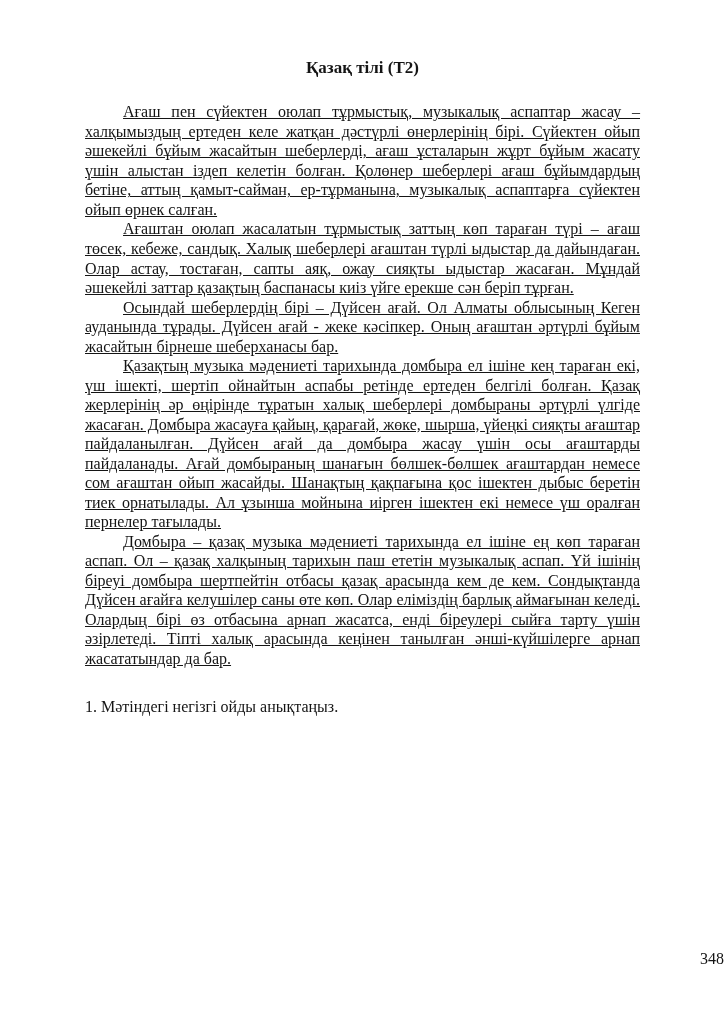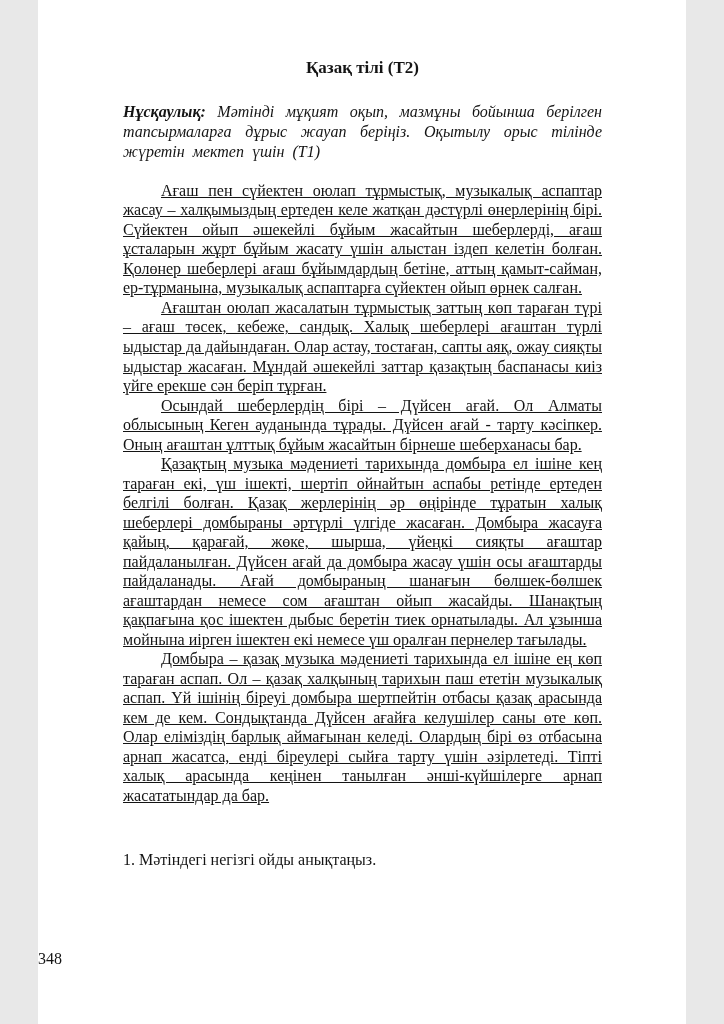--- a/index.html
+++ b/index.html
@@ -1,18 +1,18 @@
 <!DOCTYPE html>
 <html><head>
 <meta charset="utf-8">
 <style>
   * { box-sizing: border-box; }
   html, body { margin: 0; padding: 0; background: #e8e8e8; }
   .page {
-    width: 648px;
+    width: 724px;
     height: 1024px;
     margin: 0 auto;
     background: #ffffff;
     color: #141414;
     font-family: "Liberation Serif", "DejaVu Serif", serif;
     position: relative;
     padding: 58px 84px 0 85px;
   }
   .doc-title {
     text-align: center;
@@ -37,50 +37,49 @@
   }
   .para {
     text-align: justify;
     text-indent: 38px;
     font-size: 16px;
     line-height: 1.22;
     margin: 0;
     text-decoration: underline;
   }
   .questions {
-    margin-top: 44px;
+    margin-top: 28px;
     font-size: 16px;
     line-height: 1.4;
   }
   .q-line {
     margin: 0;
     text-align: left;
   }
   .page-number {
     position: absolute;
     left: 0;
     right: 0;
     bottom: 56px;
-    text-align: left;
+    text-align: right;
     font-size: 16px;
   }
 </style>
 </head>
 <body>
 
 <div class="page">
 
   <h1 class="doc-title">Қазақ тілі (Т2)</h1>
 
-  <p class="instruction"><span class="lead">Нұсқаулық:</span><span> Мәтінді мұқият оқып, мазмұны бойынша берілген тапсырмаларға дұрыс жауап беріңіз. Оқытылу орыс тілінде жүретін мектеп үшін (Т1)</span></p>
 
   <div class="body-text">
     <p class="para">Ағаш пен сүйектен оюлап тұрмыстық, музыкалық аспаптар жасау – халқымыздың ертеден келе жатқан дәстүрлі өнерлерінің бірі. Сүйектен ойып әшекейлі бұйым жасайтын шеберлерді, ағаш ұсталарын жұрт бұйым жасату үшін алыстан іздеп келетін болған. Қолөнер шеберлері ағаш бұйымдардың бетіне, аттың қамыт-сайман, ер-тұрманына, музыкалық аспаптарға сүйектен ойып өрнек салған.</p>
     <p class="para">Ағаштан оюлап жасалатын тұрмыстық заттың көп тараған түрі – ағаш төсек, кебеже, сандық. Халық шеберлері ағаштан түрлі ыдыстар да дайындаған. Олар астау, тостаған, сапты аяқ, ожау сияқты ыдыстар жасаған. Мұндай әшекейлі заттар қазақтың баспанасы киіз үйге ерекше сән беріп тұрған.</p>
-    <p class="para">Осындай шеберлердің бірі – Дүйсен ағай. Ол Алматы облысының Кеген ауданында тұрады. Дүйсен ағай - тарту кәсіпкер. Оның ағаштан ұлттық бұйым жасайтын бірнеше шеберханасы бар.</p>
+    <p class="para">Осындай шеберлердің бірі – Дүйсен ағай. Ол Алматы облысының Кеген ауданында тұрады. Дүйсен ағай - жеке кәсіпкер. Оның ағаштан әртүрлі бұйым жасайтын бірнеше шеберханасы бар.</p>
     <p class="para">Қазақтың музыка мәдениеті тарихында домбыра ел ішіне кең тараған екі, үш ішекті, шертіп ойнайтын аспабы ретінде ертеден белгілі болған. Қазақ жерлерінің әр өңірінде тұратын халық шеберлері домбыраны әртүрлі үлгіде жасаған. Домбыра жасауға қайың, қарағай, жөке, шырша, үйеңкі сияқты ағаштар пайдаланылған. Дүйсен ағай да домбыра жасау үшін осы ағаштарды пайдаланады. Ағай домбыраның шанағын бөлшек-бөлшек ағаштардан немесе сом ағаштан ойып жасайды. Шанақтың қақпағына қос ішектен дыбыс беретін тиек орнатылады. Ал ұзынша мойнына иірген ішектен екі немесе үш оралған пернелер тағылады.</p>
     <p class="para">Домбыра – қазақ музыка мәдениеті тарихында ел ішіне ең көп тараған аспап. Ол – қазақ халқының тарихын паш ететін музыкалық аспап. Үй ішінің біреуі домбыра шертпейтін отбасы қазақ арасында кем де кем. Сондықтанда Дүйсен ағайға келушілер саны өте көп. Олар еліміздің барлық аймағынан келеді. Олардың бірі өз отбасына арнап жасатса, енді біреулері сыйға тарту үшін әзірлетеді. Тіпті халық арасында кеңінен танылған әнші-күйшілерге арнап жасататындар да бар.</p>
   </div>
 
   <div class="questions">
     <p class="q-line">1. Мәтіндегі негізгі ойды анықтаңыз.</p>
   </div>
 
   <div class="page-number">348</div>
 

